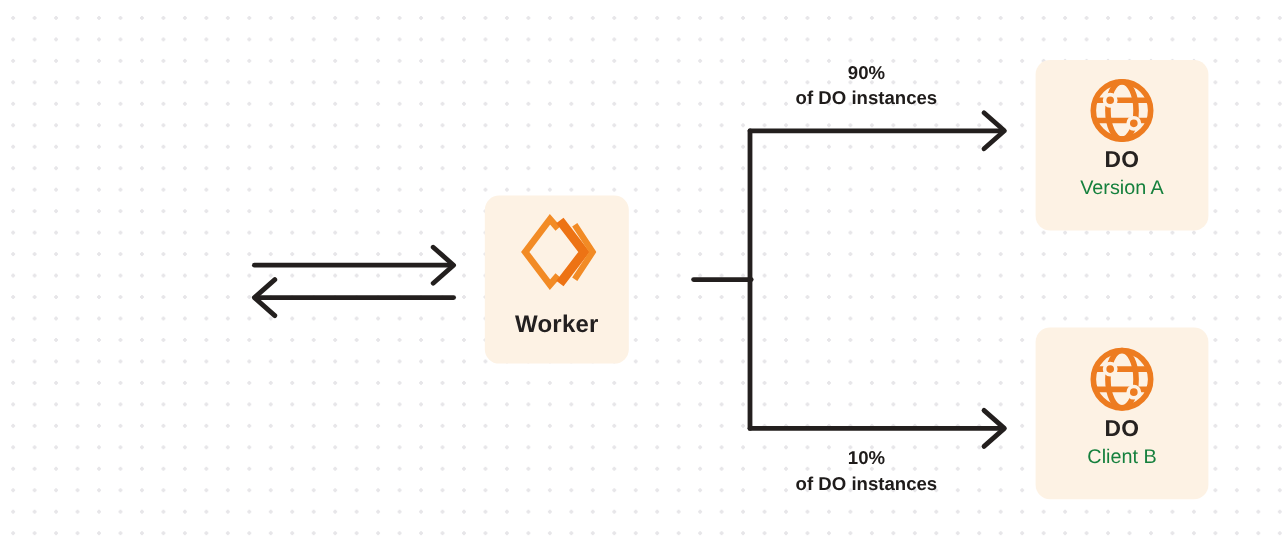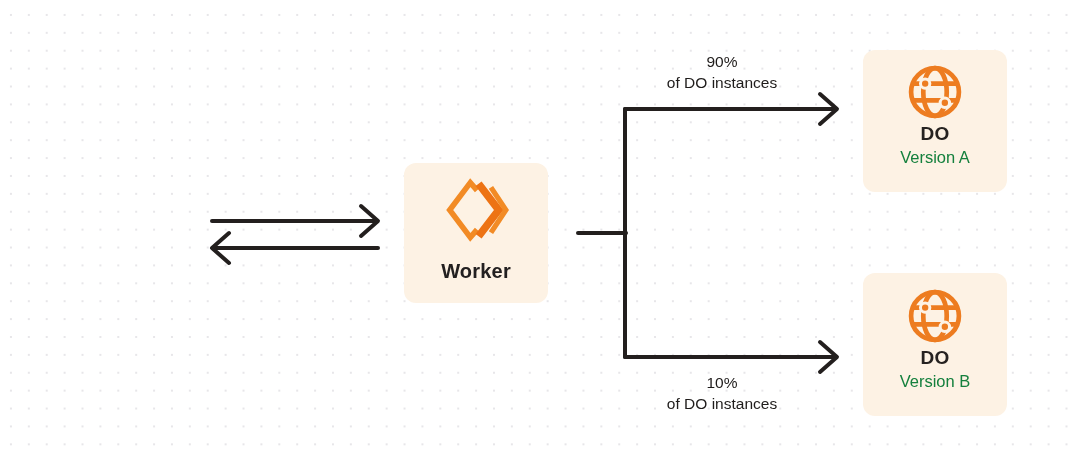--- a/index.html
+++ b/index.html
@@ -44,21 +44,21 @@
     border-radius: 10px;
   }
   .node.cream {
     background: #fdf2e4;
     border-radius: 12px;
   }
   .node-client {
     left: 42px; top: 161px; width: 144px; height: 144px;
   }
   .node-worker {
-    left: 404px; top: 163px; width: 144px; height: 140px;
+    left: 404px; top: 163px; width: 120px; height: 140px;
     justify-content: flex-start;
     padding-top: 14px;
   }
   .node-do-a {
     left: 863px; top: 50px; width: 144px; height: 142px;
     justify-content: flex-start;
     padding-top: 12px;
   }
   .node-do-b {
     left: 863px; top: 273px; width: 144px; height: 143px;
@@ -87,21 +87,21 @@
     color: #15803d;
     font-size: 16.5px;
     font-weight: 400;
   }
   .branch-label {
     position: absolute;
     width: 212px;
     text-align: center;
     color: #1f1c1b;
     font-size: 15.5px;
-    font-weight: 400;
+    font-weight: 700;
     line-height: 21px;
   }
   .branch-label-top { left: 616px; top: 51px; }
   .branch-label-bottom { left: 616px; top: 372px; }
   .icon-box { display: block; }
 </style>
 </head>
 <body>
 
 <div class="canvas">
@@ -164,21 +164,21 @@
       <g fill="none" stroke="#ED7C20" stroke-width="5">
         <circle cx="32" cy="32" r="25.5"></circle>
         <ellipse cx="32" cy="32" rx="12.5" ry="25.5"></ellipse>
         <line x1="8.5" y1="23" x2="55.5" y2="23"></line>
         <line x1="8.5" y1="41" x2="55.5" y2="41"></line>
       </g>
       <circle cx="21.5" cy="23" r="5" fill="#ED7C20" stroke="#FDF2E4" stroke-width="3.2"></circle>
       <circle cx="42.5" cy="43.5" r="5" fill="#ED7C20" stroke="#FDF2E4" stroke-width="3.2"></circle>
     </svg>
     <div class="do-title">DO</div>
-    <div class="do-subtitle">Version B</div>
+    <div class="do-subtitle">Client B</div>
   </div>
 
   <div class="branch-label branch-label-top">
     <div>90%</div>
     <div>of DO instances</div>
   </div>
   <div class="branch-label branch-label-bottom">
     <div>10%</div>
     <div>of DO instances</div>
   </div>

